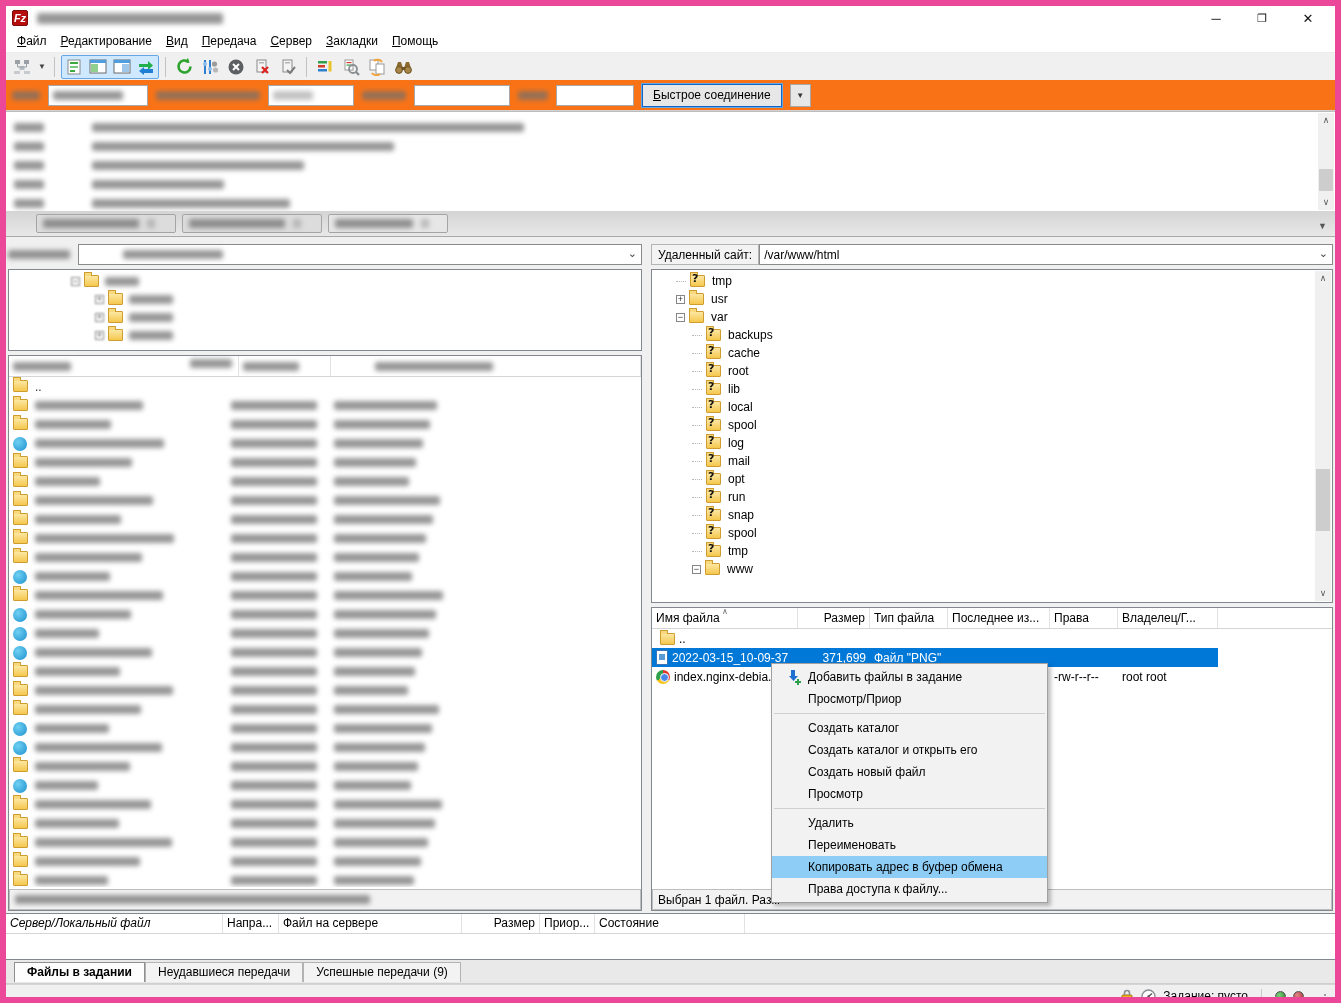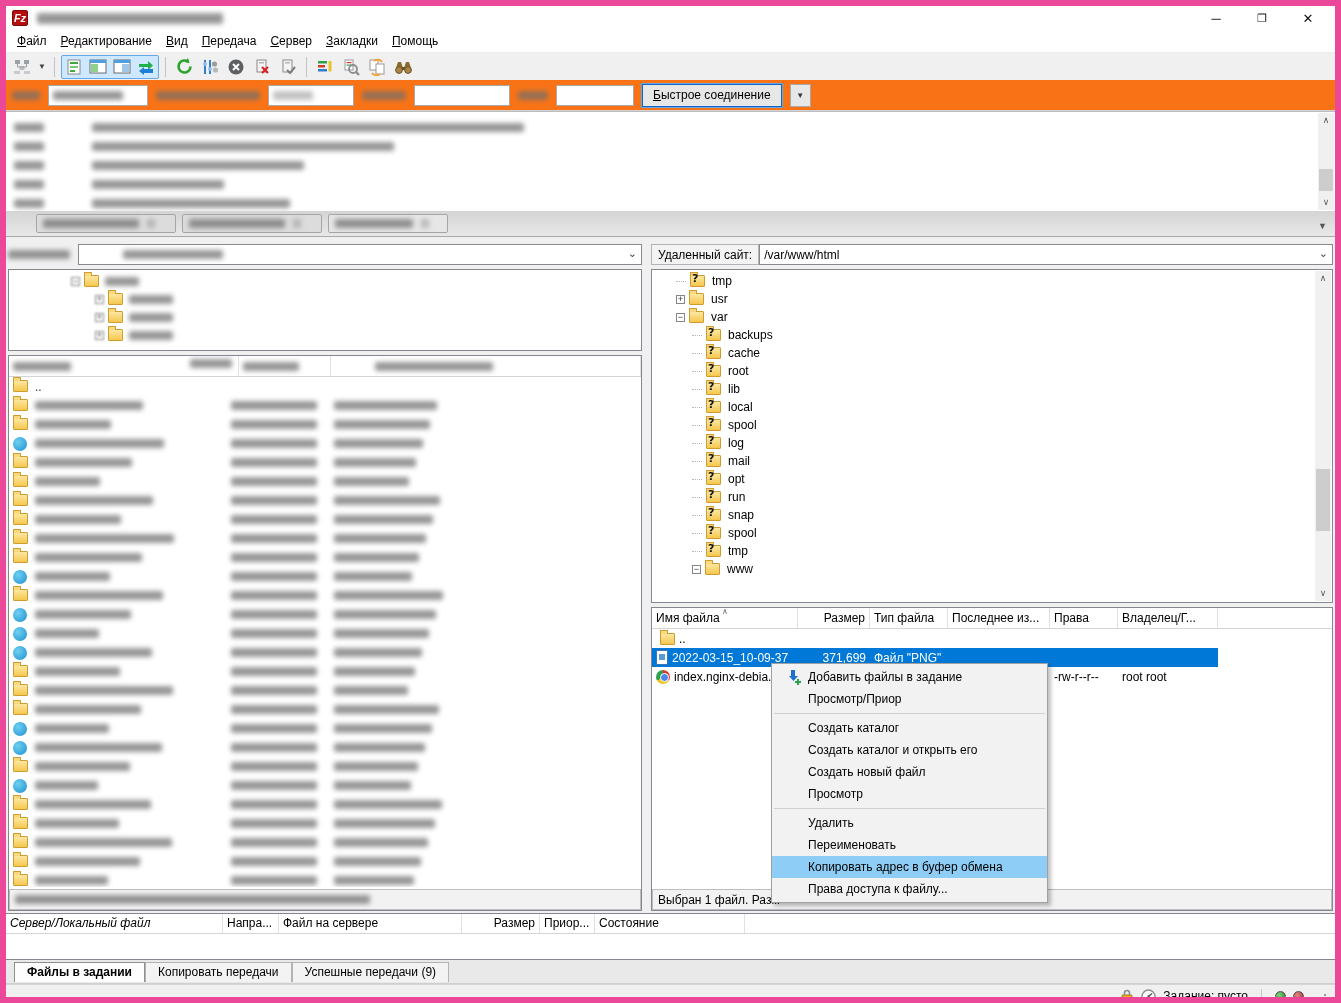--- a/index.html
+++ b/index.html
@@ -725,21 +725,21 @@
         <div class="hcell" style="width: 56px;">Напра...</div>
         <div class="hcell" style="width: 183px;">Файл на сервере</div>
         <div class="hcell" style="width: 78px; text-align: right;">Размер</div>
         <div class="hcell" style="width: 55px;">Приор...</div>
         <div class="hcell" style="width: 150px;">Состояние</div>
       </div>
     <div class="qbody"></div>
   </div>
   <div class="queuetabs" id="queuetabs">
       <div class="qtab active">Файлы в задании</div>
-      <div class="qtab">Копировать передачи</div>
+      <div class="qtab">Неудавшиеся передачи</div>
       <div class="qtab">Успешные передачи (9)</div>
     </div>
 
   <div class="statusbar">
     <div class="sb-right">
       <svg width="14" height="15" viewBox="0 0 14 15">
           <rect x="2" y="6" width="10" height="8" rx="1" fill="#f2b21d" stroke="#a87708"></rect>
           <path d="M4.5 6V4a2.5 2.5 0 0 1 5 0v2" fill="none" stroke="#8a8f94" stroke-width="1.6"></path>
           <rect x="6" y="9" width="2" height="3" fill="#7a5a06"></rect>
         </svg>

